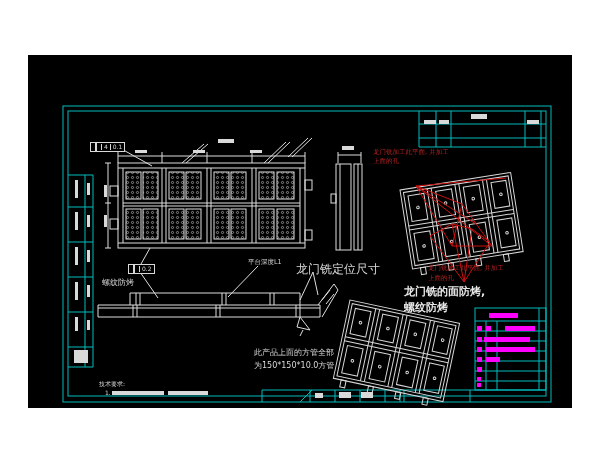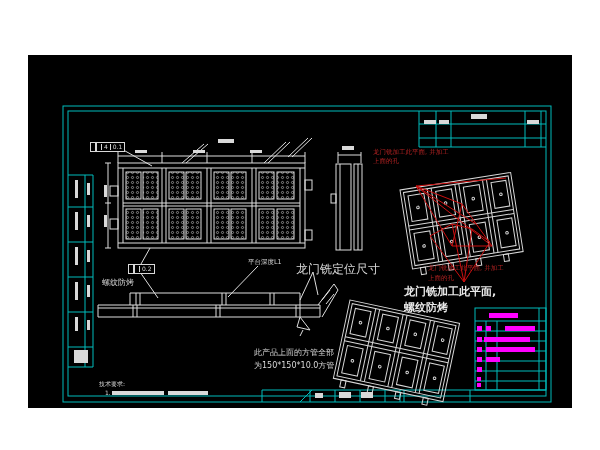--- a/index.html
+++ b/index.html
@@ -251,21 +251,21 @@
   <div class="fcf" style="left:128px;top:264px;">
     <span class="seg"><span class="flat-icon"></span></span>
     <span class="seg">0.2</span>
   </div>
 
   <div class="lbl red" style="left:373px;top:149px;font-size:6.5px;">龙门铣加工此平面, 并加工</div>
   <div class="lbl red" style="left:373px;top:158px;font-size:6.5px;">上面的孔</div>
   <div class="lbl red" style="left:428px;top:265px;font-size:6.5px;">龙门铣加工此平面, 并加工</div>
   <div class="lbl red" style="left:428px;top:275px;font-size:6.5px;">上面的孔</div>
 
-  <div class="lbl" style="left:404px;top:286px;font-size:11px;font-weight:bold;color:#e8e8e8;">龙门铣加工此平面,</div>
+  <div class="lbl" style="left:404px;top:286px;font-size:11px;font-weight:bold;color:#e8e8e8;">龙门铣的面防烤,</div>
   <div class="lbl" style="left:404px;top:302px;font-size:11px;font-weight:bold;color:#e8e8e8;">螺纹防烤</div>
 
   <div class="lbl" style="left:102px;top:279px;font-size:8px;">螺纹防烤</div>
   <div class="lbl" style="left:248px;top:259px;font-size:6.5px;">平台深度L1</div>
   <div class="lbl" style="left:296px;top:263px;font-size:12px;">龙门铣定位尺寸</div>
 
   <div class="lbl" style="left:254px;top:349px;font-size:8px;">此产品上面的方管全部</div>
   <div class="lbl" style="left:254px;top:362px;font-size:8px;">为150*150*10.0方管</div>
 
   <div class="lbl" style="left:99px;top:381px;font-size:6px;">技术要求:</div>

